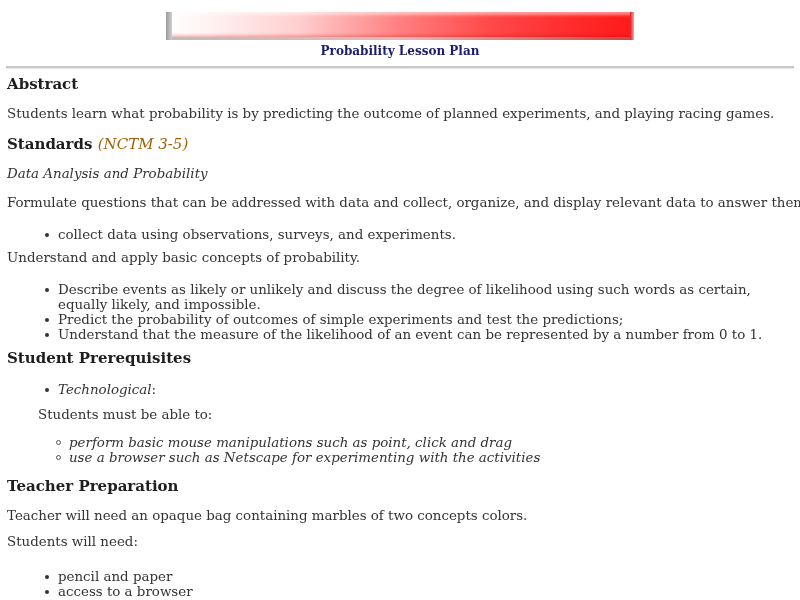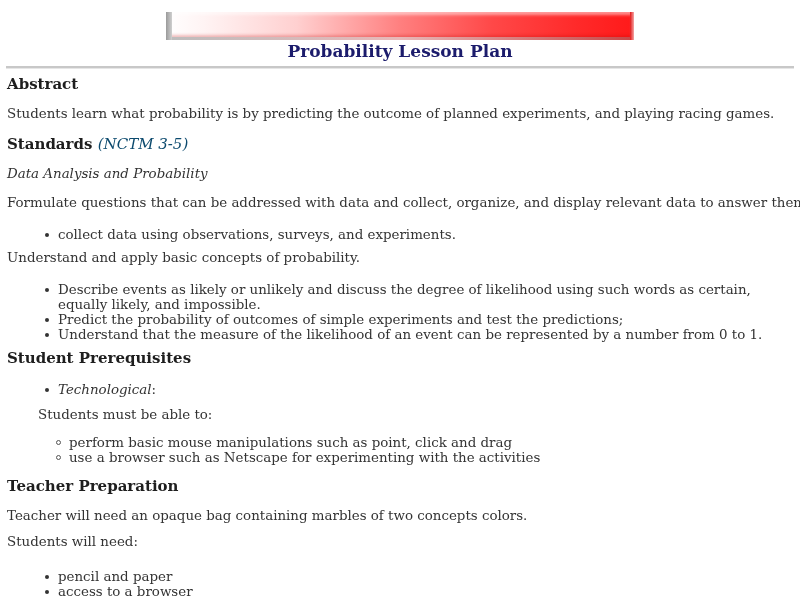--- a/index.html
+++ b/index.html
@@ -56,21 +56,21 @@
       height: 28px;
       background: linear-gradient(to right, #e21818, #f5a5a5);
     }
     .page-title {
       position: absolute;
       left: 0;
       top: 43px;
       width: 800px;
       text-align: center;
       font-weight: bold;
-      font-size: 17px;
+      font-size: 12px;
       color: #1c1c6c;
     }
     .hr {
       position: absolute;
       left: 6px;
       top: 66px;
       width: 788px;
       height: 2px;
       background: #c8c8c8;
       border-bottom: 1px solid #e6e6e6;
@@ -88,21 +88,21 @@
       white-space: nowrap;
     }
     .content h3 {
       font-size: 15px;
       font-weight: bold;
       color: #1e1e1e;
     }
     .content h3 .note {
       font-weight: normal;
       font-style: italic;
-      color: #0c4a6e;
+      color: #a16207;
     }
     .italic { font-style: italic; }
     ul.list {
       position: absolute;
       left: 16px;
       margin: 4px;
       padding: 0;
       list-style: none;
       width: 786px;
     }
@@ -188,21 +188,21 @@
   </ul>
 
   <h3 style="top:274px;">Student Prerequisites</h3>
 
   <ul class="list" style="top:302px;">
     <li><span class="italic">Technological</span><span>:</span></li>
   </ul>
 
   <p style="top:331px; left:31px;">Students must be able to:</p>
 
-  <ul class="sub" style="top:359px;">
+  <ul class="sub" style="top:359px;font-style:italic;">
     <li>perform basic mouse manipulations such as point, click and drag</li>
     <li>use a browser such as Netscape for experimenting with the activities</li>
   </ul>
 
   <h3 style="top:402px;">Teacher Preparation</h3>
 
   <p style="top:432px;">Teacher will need an opaque bag containing marbles of two concepts colors.</p>
 
   <p style="top:458px;">Students will need:</p>
 

